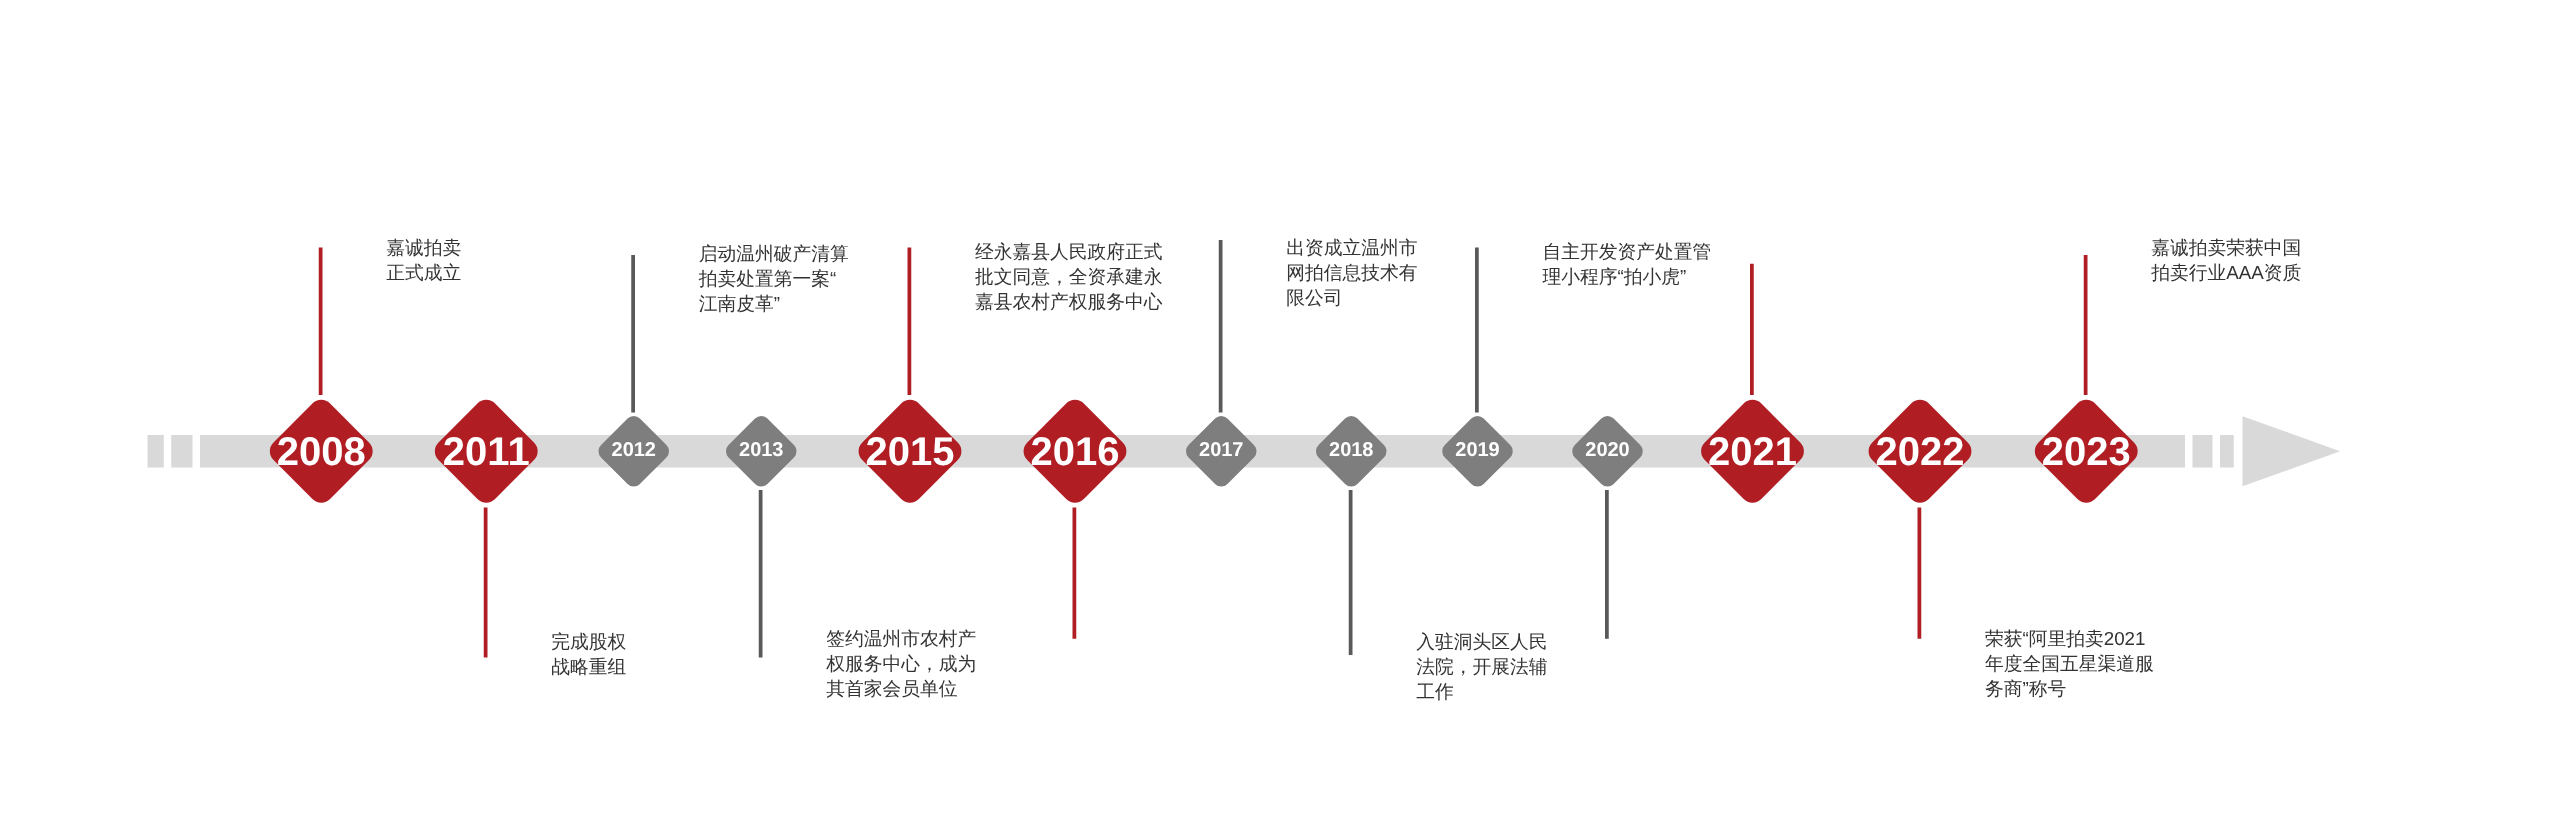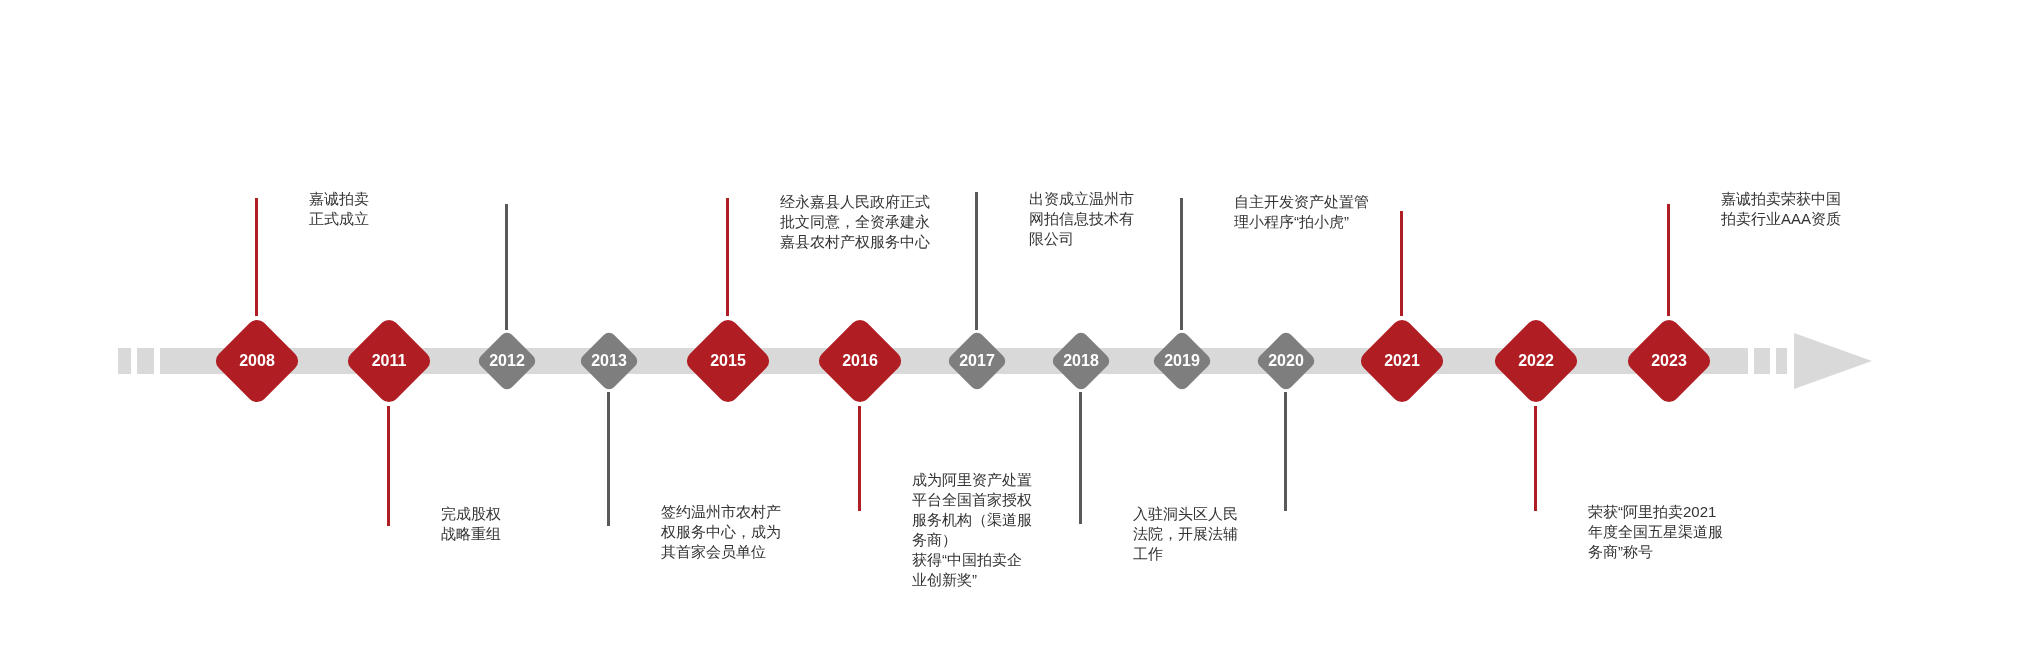--- a/index.html
+++ b/index.html
@@ -36,21 +36,21 @@
     content:"";position:absolute;inset:0;
     background:var(--red);
     transform:rotate(45deg);
     border-radius:10px;
   }
   .diamond.gray{width:44px;height:44px;}
   .diamond.gray::before{background:var(--gray);border-radius:7px;}
   .year{
     position:absolute;inset:0;
     display:flex;align-items:center;justify-content:center;
-    color:#ffffff;font-weight:bold;font-size:16px;
+    color:#ffffff;font-weight:bold;font-size:32px;
   }
   .diamond.gray .year{font-size:16px;}
   
   .note{
     position:absolute;
     white-space:pre-line;
     color:var(--text);
     font-size:15px;line-height:20px;
     text-align:left;
   }
@@ -77,20 +77,23 @@
   </div>
 
   <div class="line red" style="left:387px;top:406px;height:120px"></div>
   <div class="note" style="left:441px;top:504px">完成股权
 战略重组</div>
   <div class="diamond red" style="left:357px;top:329px">
     <span class="year">2011</span>
   </div>
 
   <div class="line gray" style="left:505px;top:204px;height:126px"></div>
+  <div class="note" style="left:559px;top:194px">启动温州破产清算
+拍卖处置第一案“
+江南皮革”</div>
   <div class="diamond gray" style="left:485px;top:339px">
     <span class="year">2012</span>
   </div>
 
   <div class="line gray" style="left:607px;top:392px;height:134px"></div>
   <div class="note" style="left:661px;top:502px">签约温州市农村产
 权服务中心，成为
 其首家会员单位</div>
   <div class="diamond gray" style="left:587px;top:339px">
     <span class="year">2013</span>
@@ -98,26 +101,20 @@
 
   <div class="line red" style="left:726px;top:198px;height:118px"></div>
   <div class="note" style="left:780px;top:192px">经永嘉县人民政府正式
 批文同意，全资承建永
 嘉县农村产权服务中心</div>
   <div class="diamond red" style="left:696px;top:329px">
     <span class="year">2015</span>
   </div>
 
   <div class="line red" style="left:858px;top:406px;height:105px"></div>
-  <div class="note" style="left:912px;top:470px">成为阿里资产处置
-平台全国首家授权
-服务机构（渠道服
-务商）
-获得“中国拍卖企
-业创新奖”</div>
   <div class="diamond red" style="left:828px;top:329px">
     <span class="year">2016</span>
   </div>
 
   <div class="line gray" style="left:975px;top:192px;height:138px"></div>
   <div class="note" style="left:1029px;top:189px">出资成立温州市
 网拍信息技术有
 限公司</div>
   <div class="diamond gray" style="left:955px;top:339px">
     <span class="year">2017</span>

